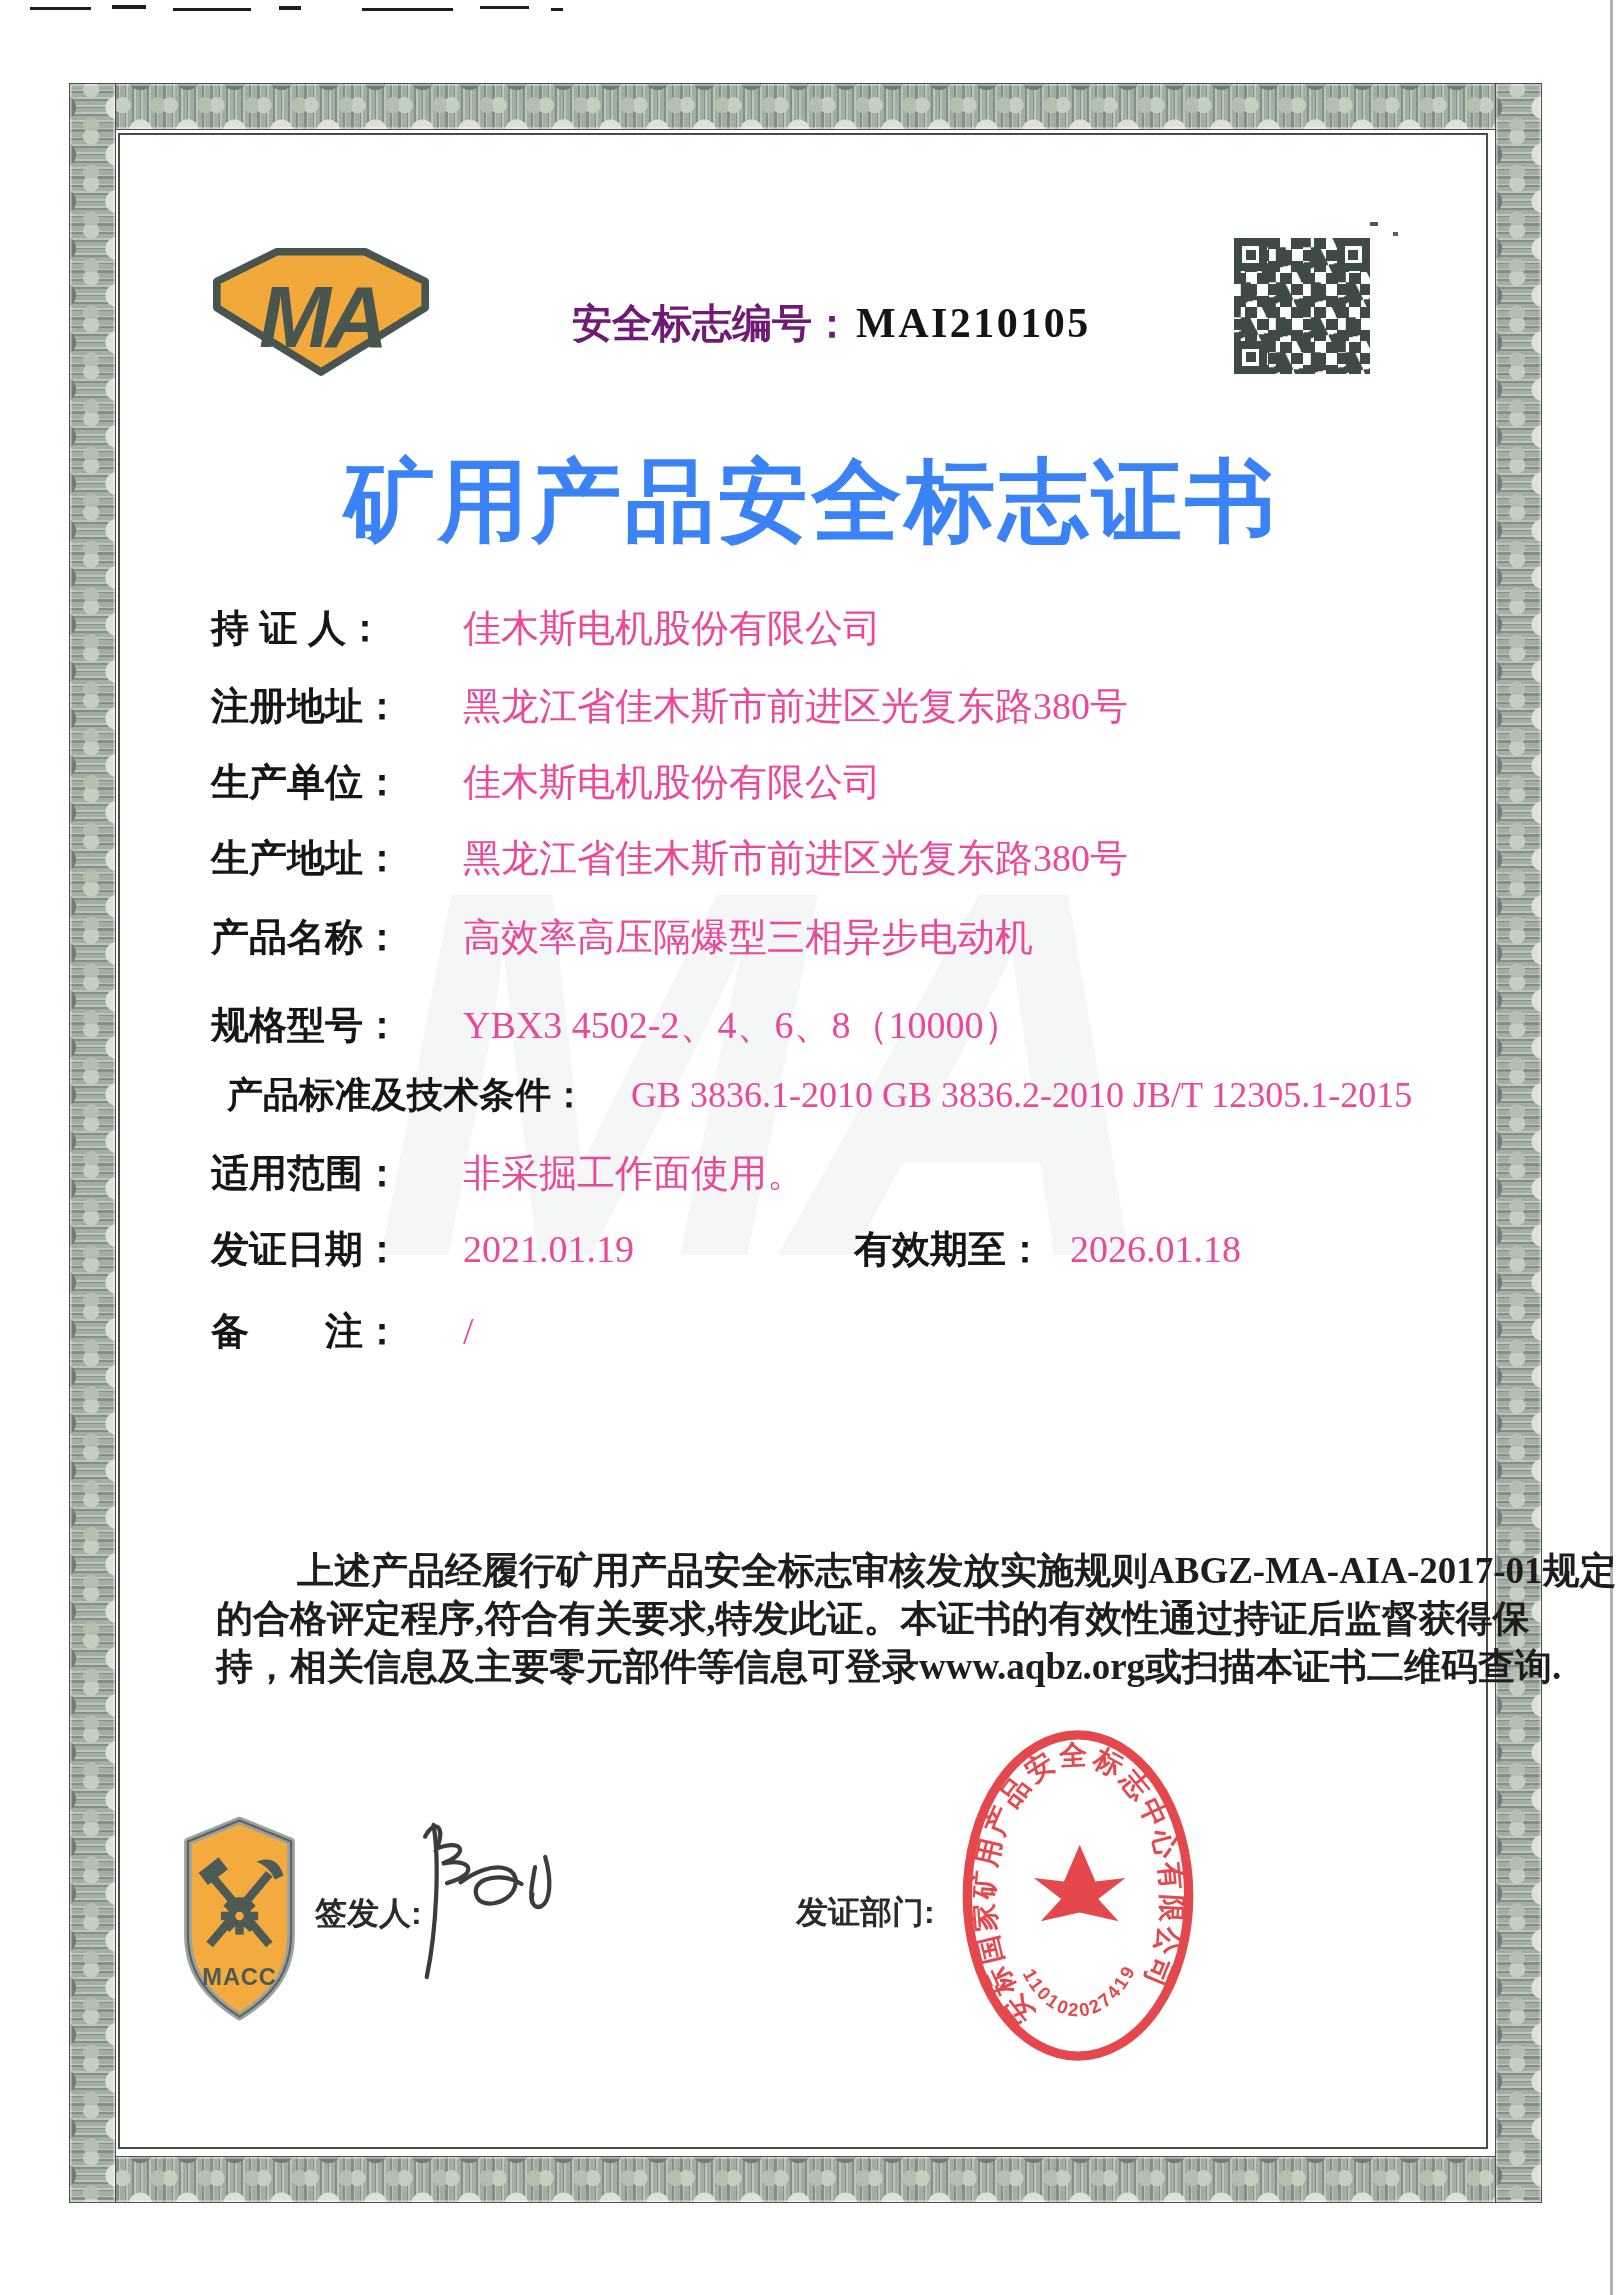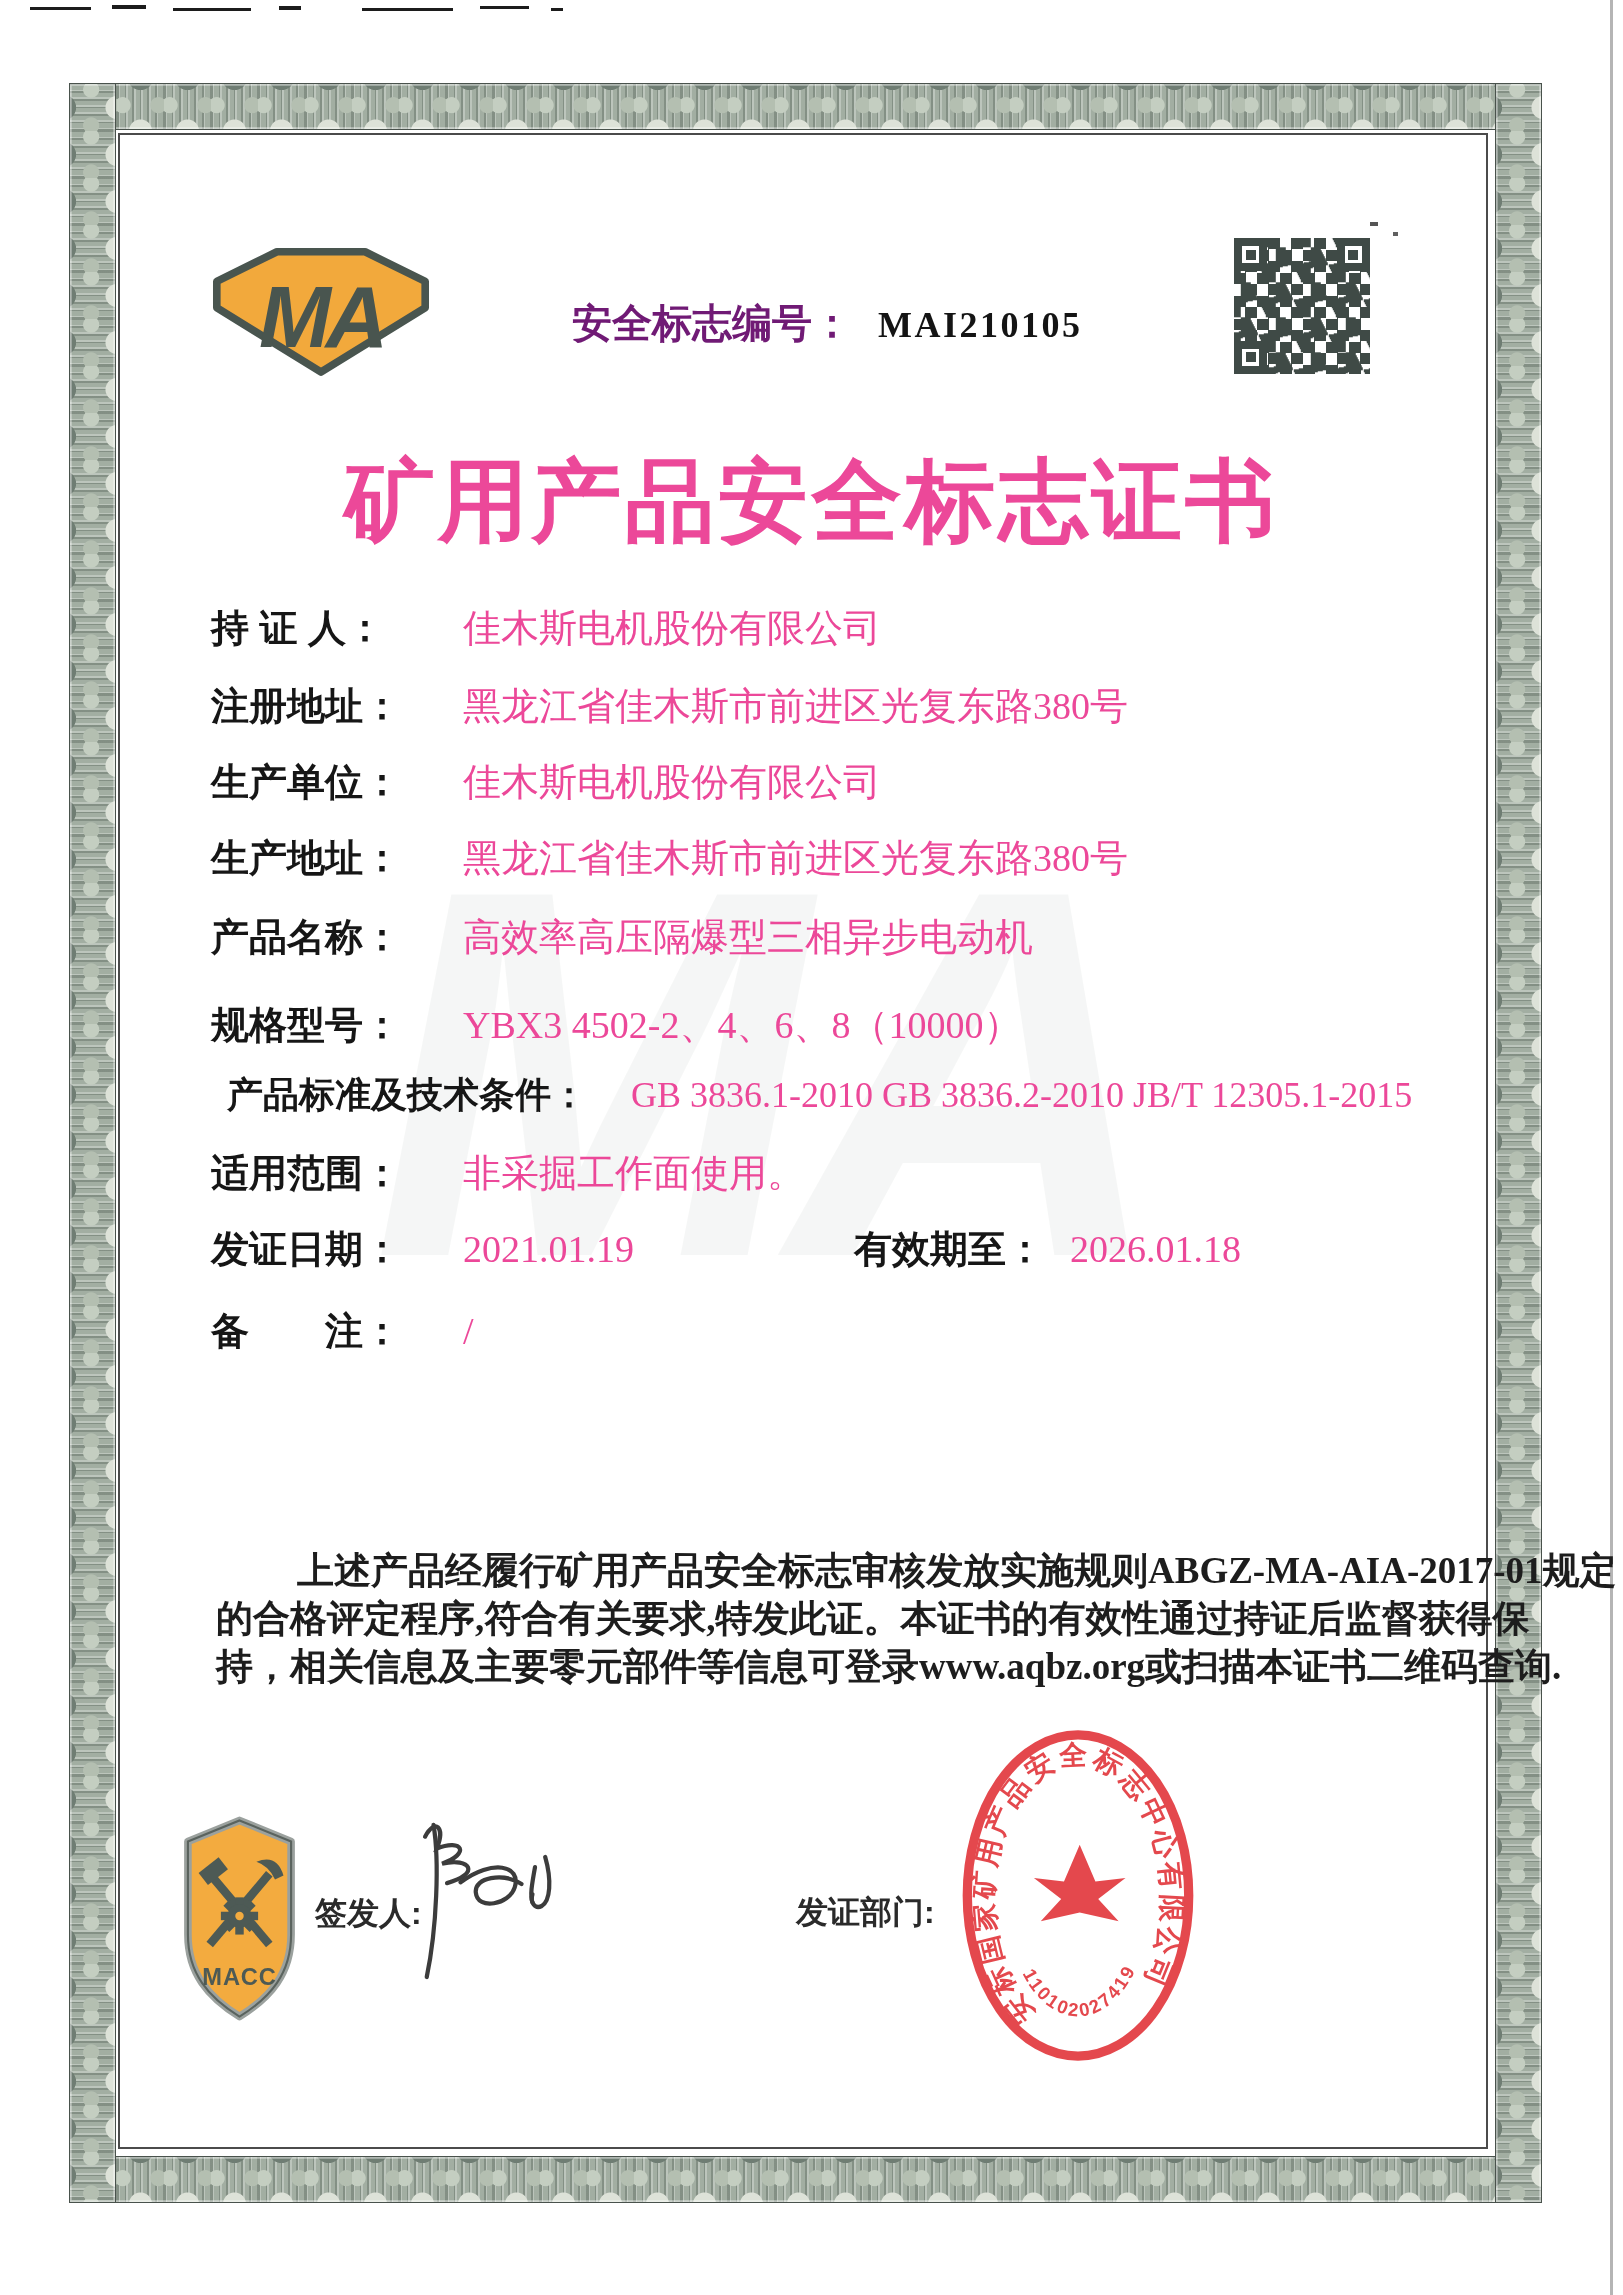--- a/index.html
+++ b/index.html
@@ -24,35 +24,35 @@
       radial-gradient(circle at 45% 88%, #b4bfb1 0 7.6px, rgba(0,0,0,0) 8.5px),
       radial-gradient(circle at -15% 50%, #6f7d73 0 12.7px, rgba(0,0,0,0) 13.5px),
       repeating-linear-gradient(0deg, rgba(25,35,30,.22) 0 1.7px, rgba(255,255,255,.28) 1.7px 3.4px, rgba(0,0,0,0) 3.4px 7.6px);
     background-size:47px 47px;}
   .inner-frame{position:absolute;left:118px;top:133px;width:1370px;height:2016px;
     border:2.5px solid #4b4b4b;box-sizing:border-box;}
 
   
   .header-line{position:absolute;left:572px;top:296px;white-space:nowrap;}
   .header-label{font-family:"Liberation Sans", sans-serif;font-weight:700;font-size:40px;color:#701a75;}
-  .header-number{font-family:"Liberation Serif", serif;font-weight:600;font-size:36px;color:#141414;letter-spacing:2.5px;margin-left:26px;}
+  .header-number{font-family:"Liberation Serif", serif;font-weight:600;font-size:42px;color:#141414;letter-spacing:2.5px;margin-left:4px;}
 
   .qr{position:absolute;left:1231px;top:235px;width:142px;height:142px;background:#fff;}
   .qr-pattern{position:absolute;inset:3.4px;
     background:
       repeating-conic-gradient(#3f4a46 0% 25%, rgba(0,0,0,0) 0% 50%) 0px 0px/23px 23px,
       repeating-conic-gradient(rgba(0,0,0,0) 0% 22%, #3f4a46 0% 43%, rgba(0,0,0,0) 0% 50%) 6.8px 9.3px/35px 35px,
       #fff;}
   .qr-finder{position:absolute;width:17px;height:17px;border:8.5px solid #3f4a46;background:#fff;}
   .qr-finder::after{content:"";position:absolute;inset:3.4px;background:#3f4a46;}
 
   
   .cert-title{position:absolute;left:304px;top:441px;width:1015px;text-align:center;
     font-family:"Liberation Serif", serif;font-weight:700;font-size:90px;letter-spacing:3.4px;
-    color:#ec4899;white-space:nowrap;}
+    color:#3b82f6;white-space:nowrap;}
 
   
   .watermark{position:absolute;left:372px;top:812px;font-family:"Liberation Sans", sans-serif;
     font-weight:700;font-style:italic;font-size:524px;letter-spacing:-20px;color:#5f7066;opacity:.055;
     line-height:1;pointer-events:none;}
 
   
   .row{position:absolute;left:211px;white-space:nowrap;line-height:52px;}
   .flabel{display:inline-block;font-family:"Liberation Sans", sans-serif;font-weight:700;
     font-size:38px;color:#161616;vertical-align:baseline;}

